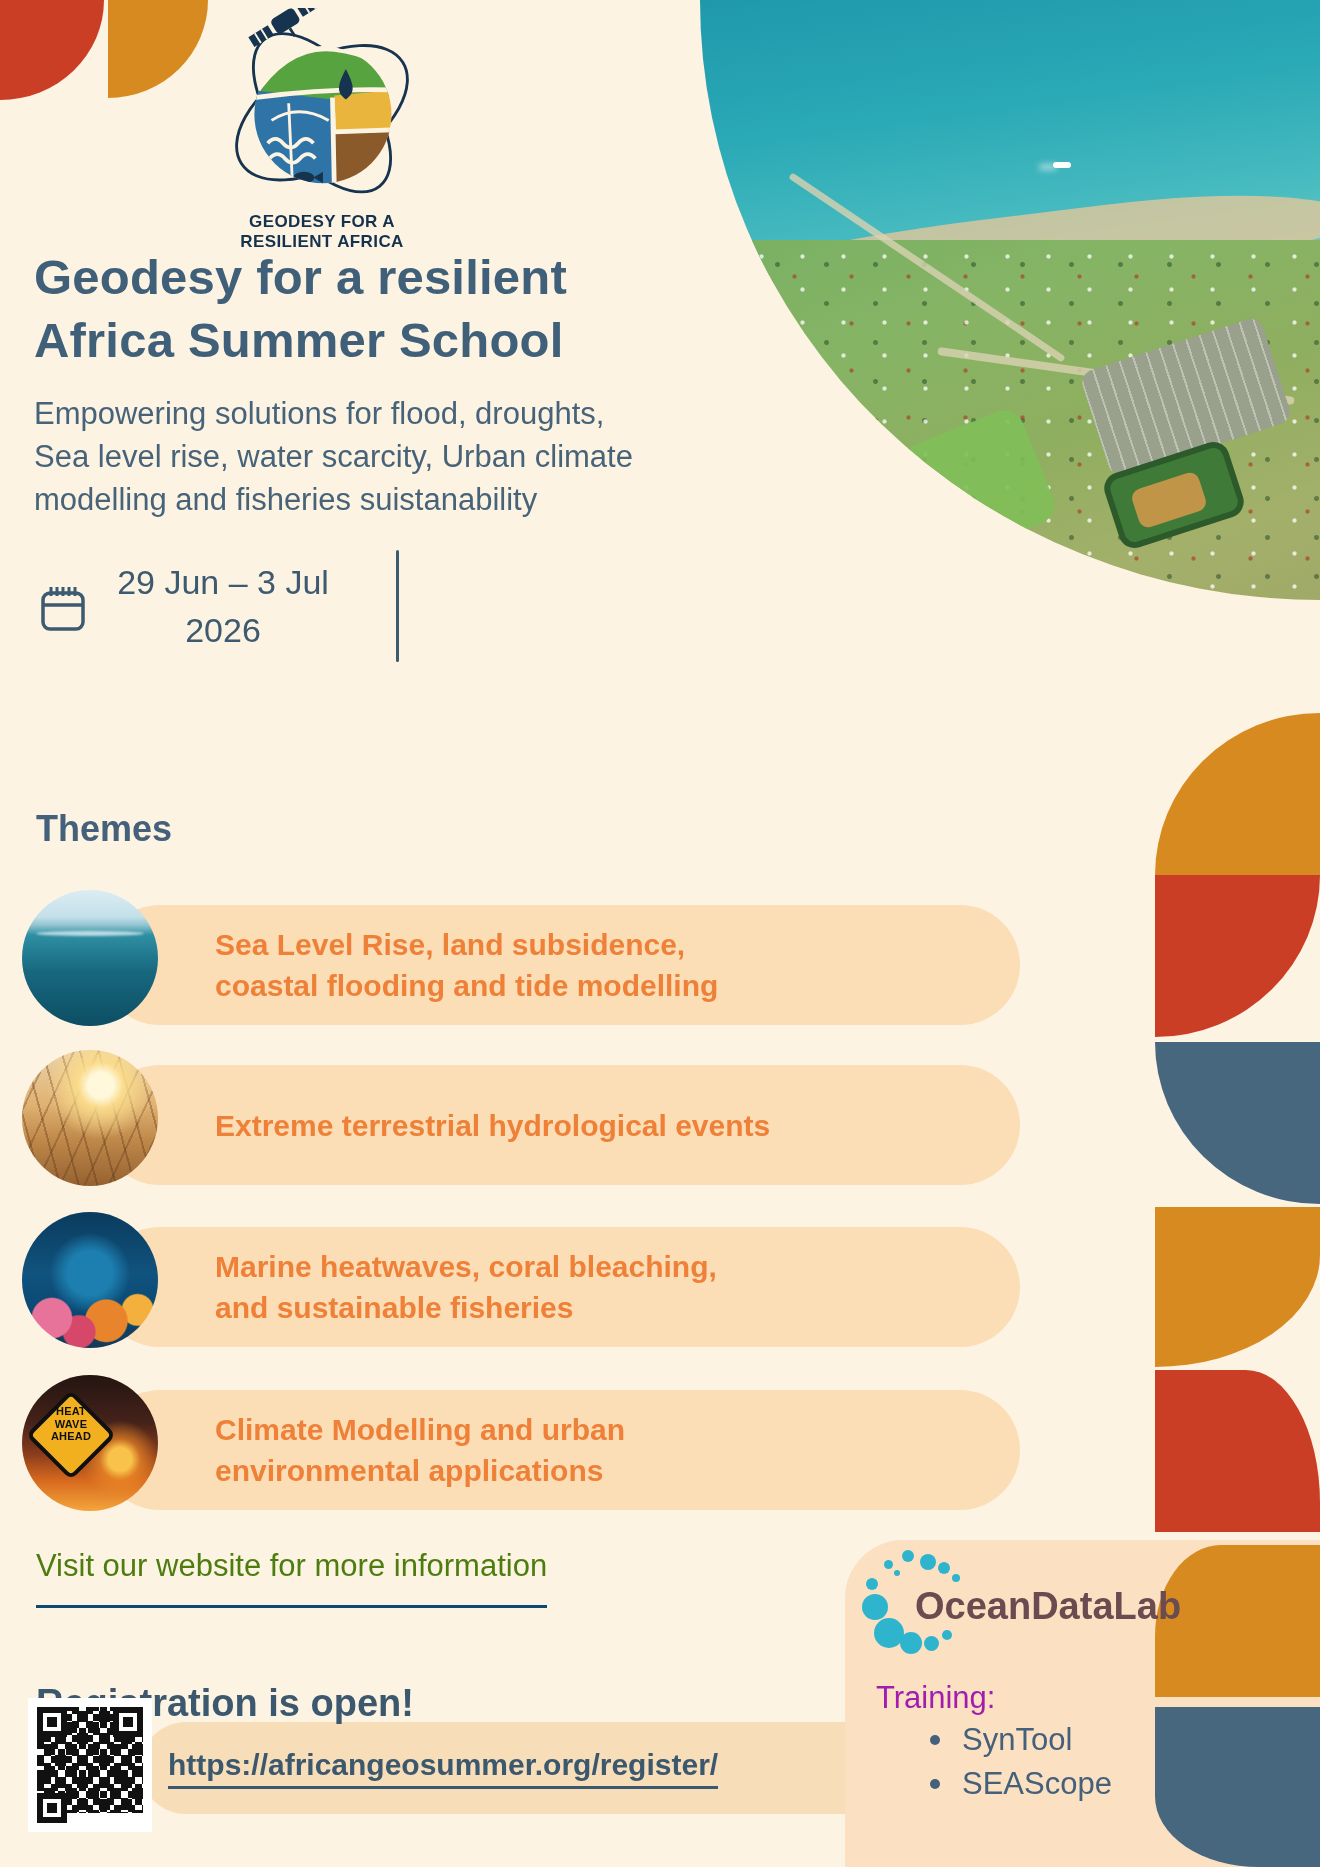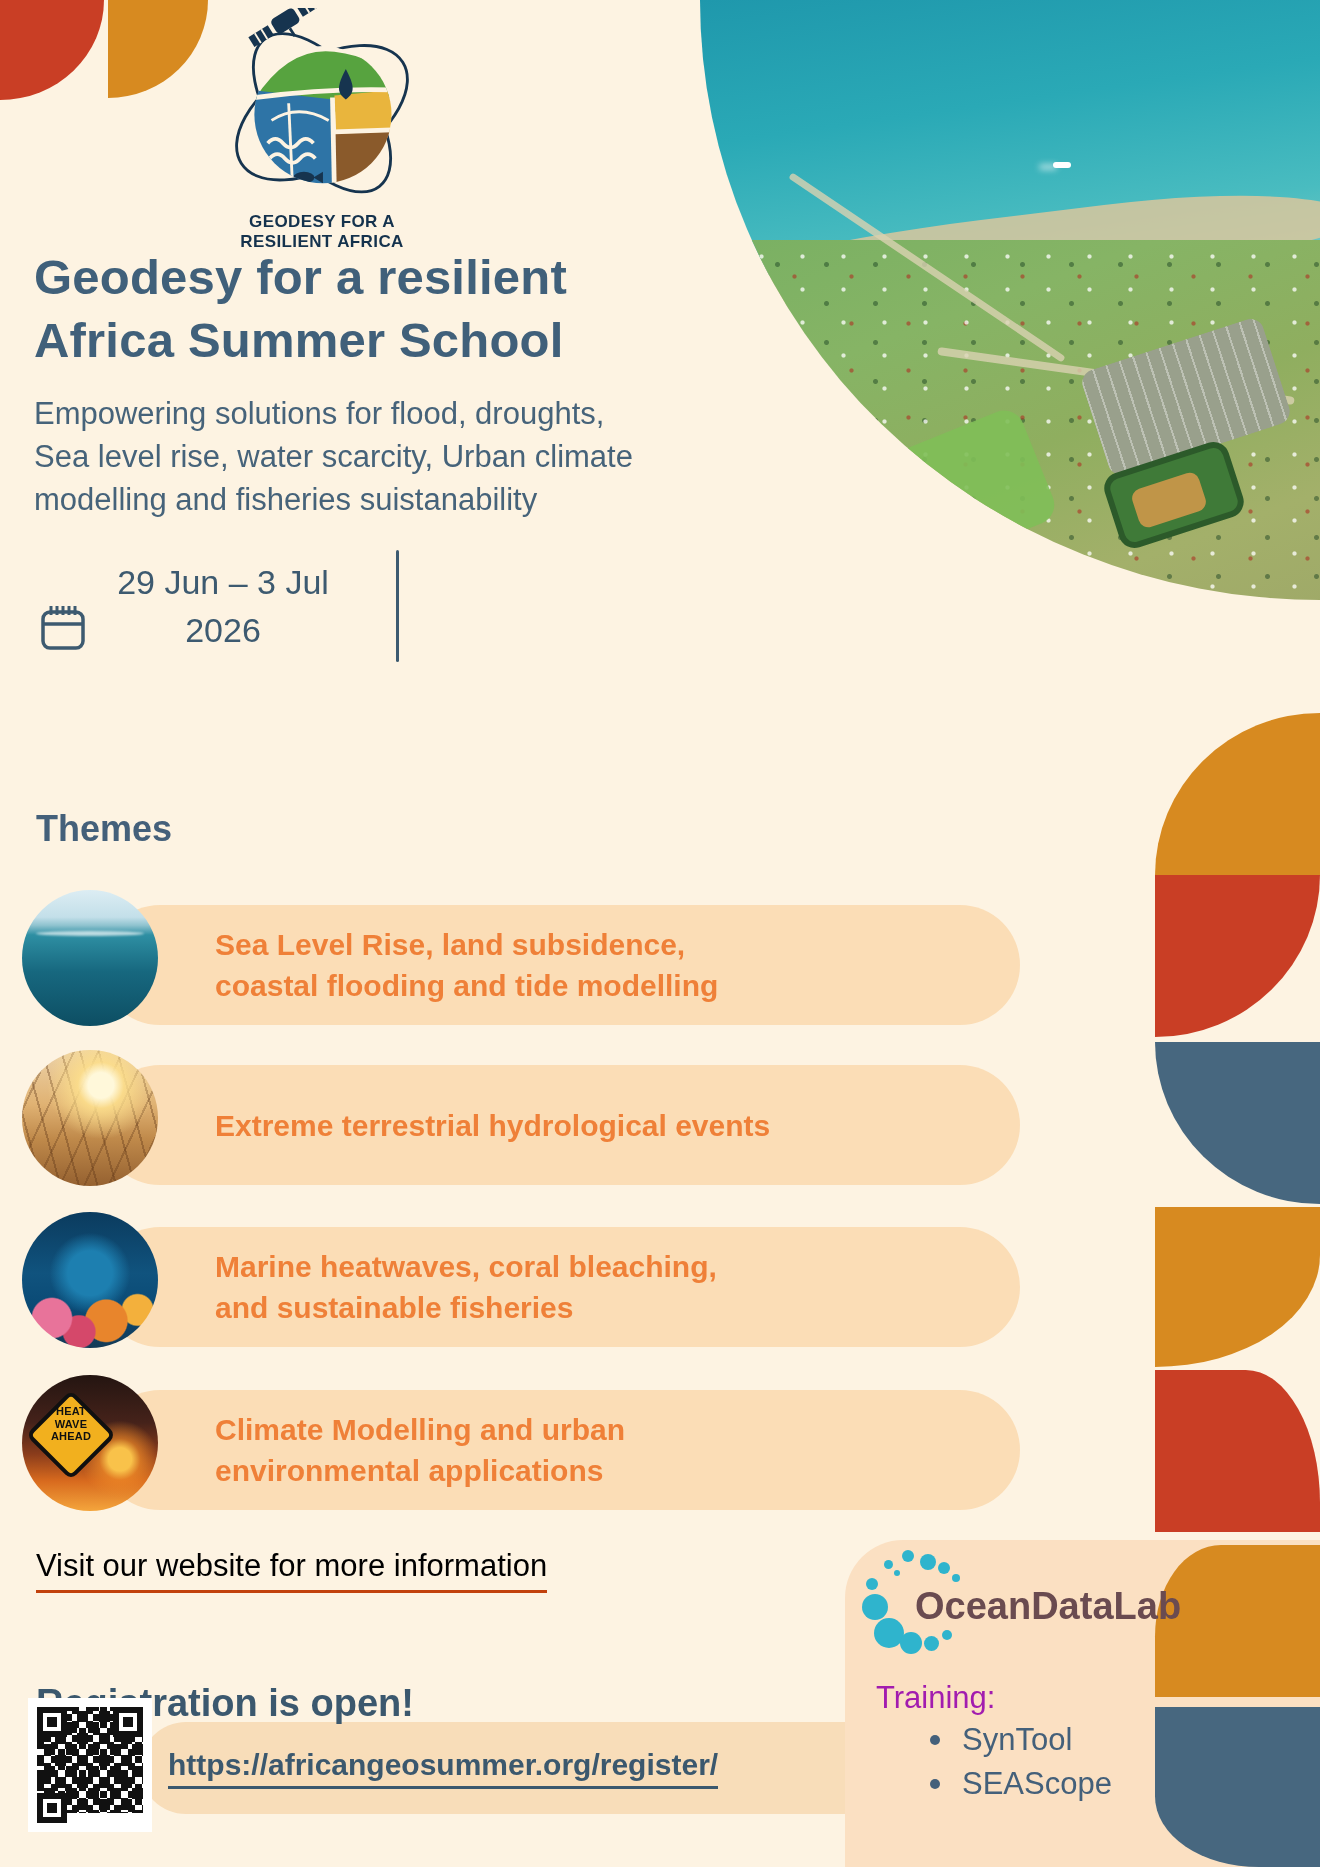--- a/index.html
+++ b/index.html
@@ -41,21 +41,21 @@
 
   
   .logo { left:222px; top:8px; width:200px; text-align:center; z-index:2; }
   .logo-title { font-weight:bold; font-size:17px; line-height:20px; letter-spacing:.4px; color:#14324d; }
 
   
   .title { left:34px; top:246px; width:700px; font-weight:bold; font-size:49px; line-height:63px; color:#40607a; letter-spacing:.2px; z-index:2; }
   .subtitle { left:34px; top:392px; width:760px; font-size:31px; line-height:43px; color:#46637a; z-index:2; }
 
   
-  .date-block { left:40px; top:558px; z-index:2; display:flex; align-items:flex-end; }
+  .date-block { left:40px; top:558px; z-index:2; display:flex; align-items:center; }
   .date-text { margin-left:12px; font-size:34px; line-height:48px; color:#3d5a70; text-align:center; width:250px; }
   .divider { left:396px; top:550px; width:3px; height:112px; background:#3d5a70; border-radius:2px; }
   .loc-block { left:428px; top:560px; display:flex; align-items:flex-start; z-index:2; }
   .loc-text { margin-left:22px; font-size:34px; line-height:48px; color:#3d5a70; }
 
   .themes-heading { left:36px; top:808px; font-weight:bold; font-size:36px; color:#44607a; z-index:2; }
 
   
   .pill { position:absolute; left:100px; width:920px; height:120px; background:#fbddb6; border-radius:60px; z-index:2; }
   .theme-text { position:absolute; left:215px; width:800px; height:120px; display:flex; flex-direction:column; justify-content:center;
@@ -75,21 +75,21 @@
       radial-gradient(circle at 85% 72%, #f3b03c 0 10%, transparent 11%),
       radial-gradient(circle at 50% 45%, #1d7fb0 0 22%, transparent 40%),
       linear-gradient(180deg,#0b3b5e 0%,#10537e 45%,#0a4a75 70%,#143a56 100%); }
   .tc-heat { background:
       radial-gradient(circle at 72% 62%, #f9c24a 0 9%, rgba(240,140,40,.65) 16%, transparent 30%),
       linear-gradient(180deg,#241511 0%,#45221a 35%,#8a3c1b 58%,#d86a1e 78%,#f4a53c 100%); }
   .sign { position:absolute; left:17px; top:28px; width:64px; height:64px; background:#f2b01e; border:4px solid #101010; border-radius:8px; transform:rotate(45deg); }
   .sign-text { position:absolute; left:10px; top:30px; width:78px; text-align:center; font-weight:bold; font-size:11px; line-height:12.5px; color:#101010; letter-spacing:.2px; }
 
   
-  .website-link { left:36px; top:1548px; font-size:31px; color:#000000; border-bottom:3px solid #c2410c; padding-bottom:6px; z-index:4; }
+  .website-link { left:36px; top:1548px; font-size:31px; color:#4d7c0f; border-bottom:3px solid #0c4a6e; padding-bottom:21px; z-index:4; }
   .reg-heading { left:36px; top:1682px; font-weight:bold; font-size:38px; color:#3b586e; z-index:4; }
   .reg-pill { left:140px; top:1722px; width:900px; height:92px; background:#f8ddb9; border-radius:46px; z-index:2; }
   .reg-url { left:168px; top:1748px; font-weight:bold; font-size:30px; color:#3b586e; border-bottom:3px solid #3b586e; padding-bottom:4px; z-index:4; }
   .qr { left:28px; top:1698px; width:124px; height:134px; background:#fff; padding:9px; z-index:5; }
   .qr-grid { width:106px; height:106px;
      background:
        repeating-conic-gradient(#111 0 25%, transparent 0 50%) 0 0/14px 14px,
        repeating-conic-gradient(#111 0 25%, transparent 0 50%) 7px 4px/22px 22px;
      background-color:#fff; }
   .qr-f { position:absolute; width:30px; height:30px; border:6px solid #111; background:#fff; box-shadow:inset 0 0 0 4px #fff, inset 0 0 0 12px #111; }

